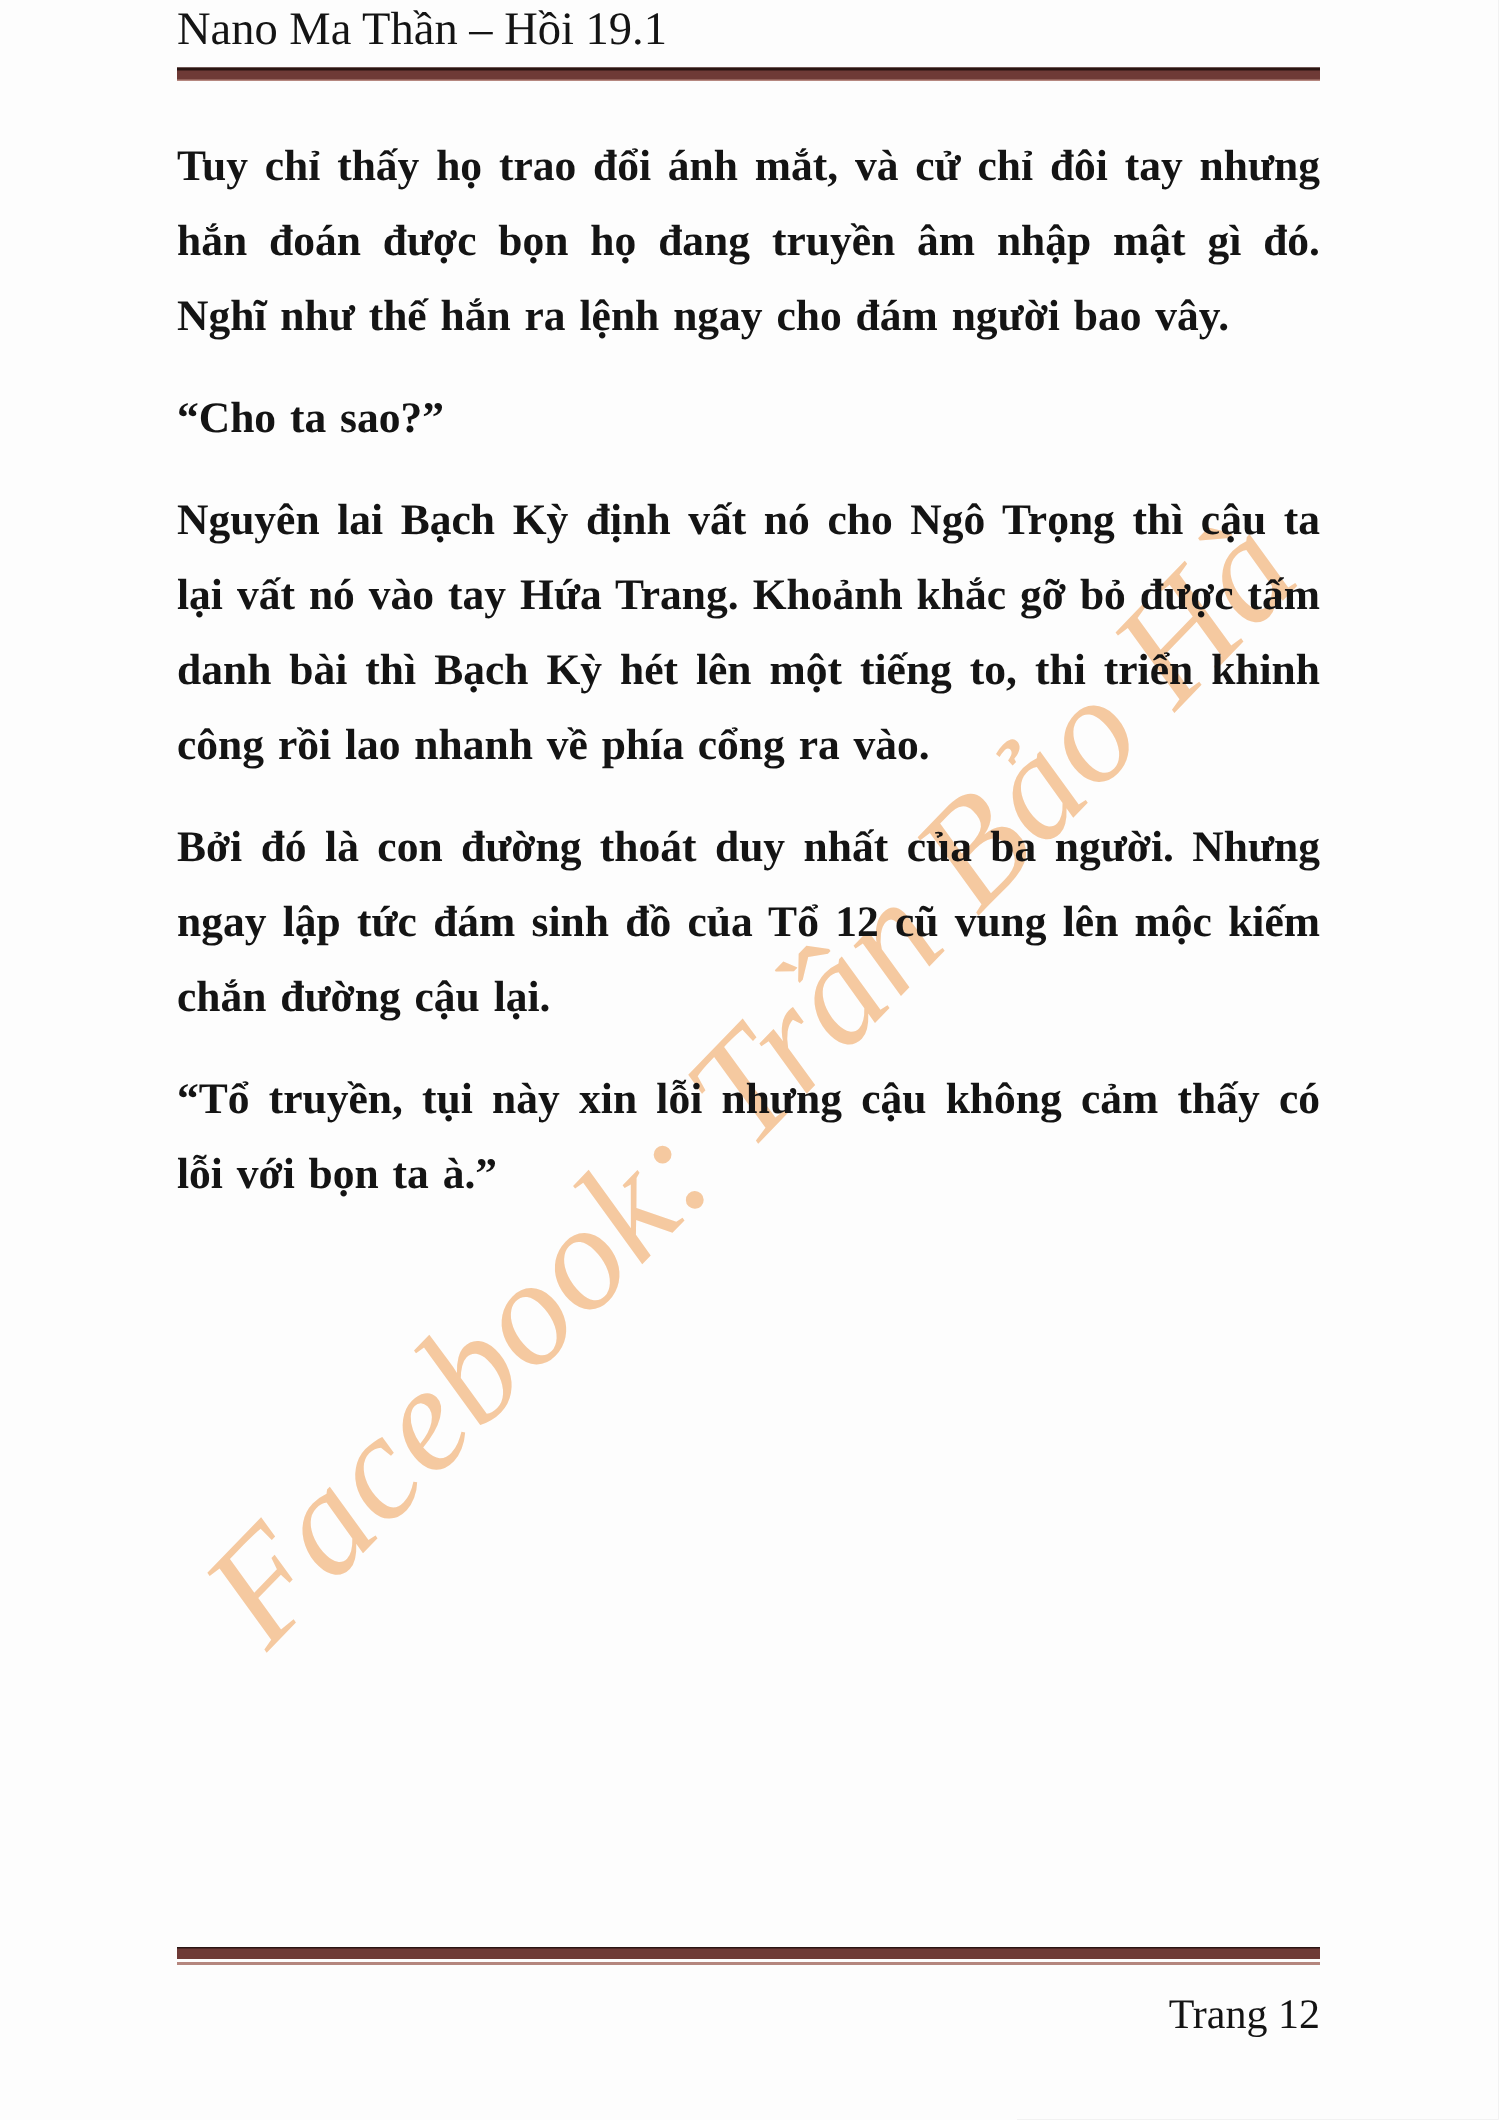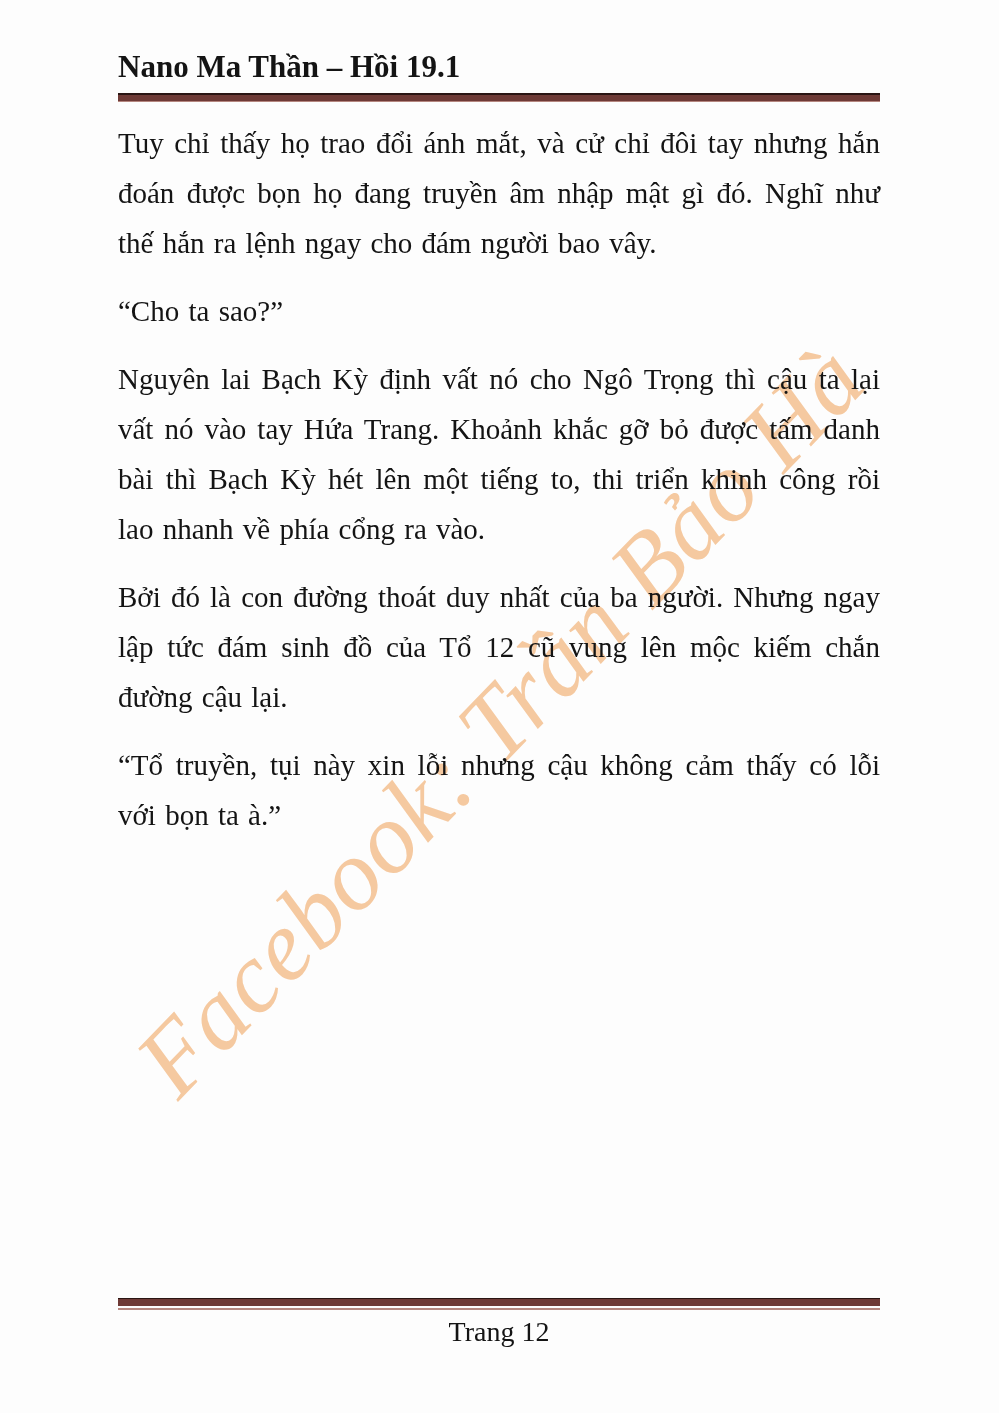--- a/index.html
+++ b/index.html
@@ -40,33 +40,31 @@
     position: absolute;
     left: 118px;
     right: 119px;
     top: 0;
     z-index: 1;
   }
   .header {
     display: flex;
     justify-content: space-between;
     align-items: center;
-    padding-top: 48px;
     font-size: 31px;
     line-height: 38px;
-    font-weight: bold;
   }
   .header-rule {
     margin-top: 7px;
     height: 9px;
     background: var(--accent-line);
     border-top: 2px solid var(--accent-line-dark-edge);
     border-bottom: 1px solid var(--accent-line-light-edge);
   }
-  .body-text { padding-top: 16px; }
+  .body-text { padding-top: 32px; font-weight: bold; }
   .body-text p {
     font-size: 29px;
     line-height: 50px;
     text-align: justify;
     margin-bottom: 18px;
     word-spacing: 2px;
   }
   .footer {
     position: absolute;
     left: 118px;
@@ -78,23 +76,23 @@
     height: 8px;
     background: var(--accent-line);
     border-top: 1px solid var(--accent-line-dark-edge);
   }
   .footer-rule-light {
     margin-top: 2px;
     height: 2px;
     background: var(--accent-line-light-edge);
   }
   .page-number {
-    text-align: center;
+    text-align: right;
     font-size: 28px;
-    margin-top: 6px;
+    margin-top: 18px;
   }
 </style>
 </head>
 <body>
 
 <div class="page">
 
   <div class="watermark">Facebook: Trần Bảo Hà</div>
 
   <div class="content">

